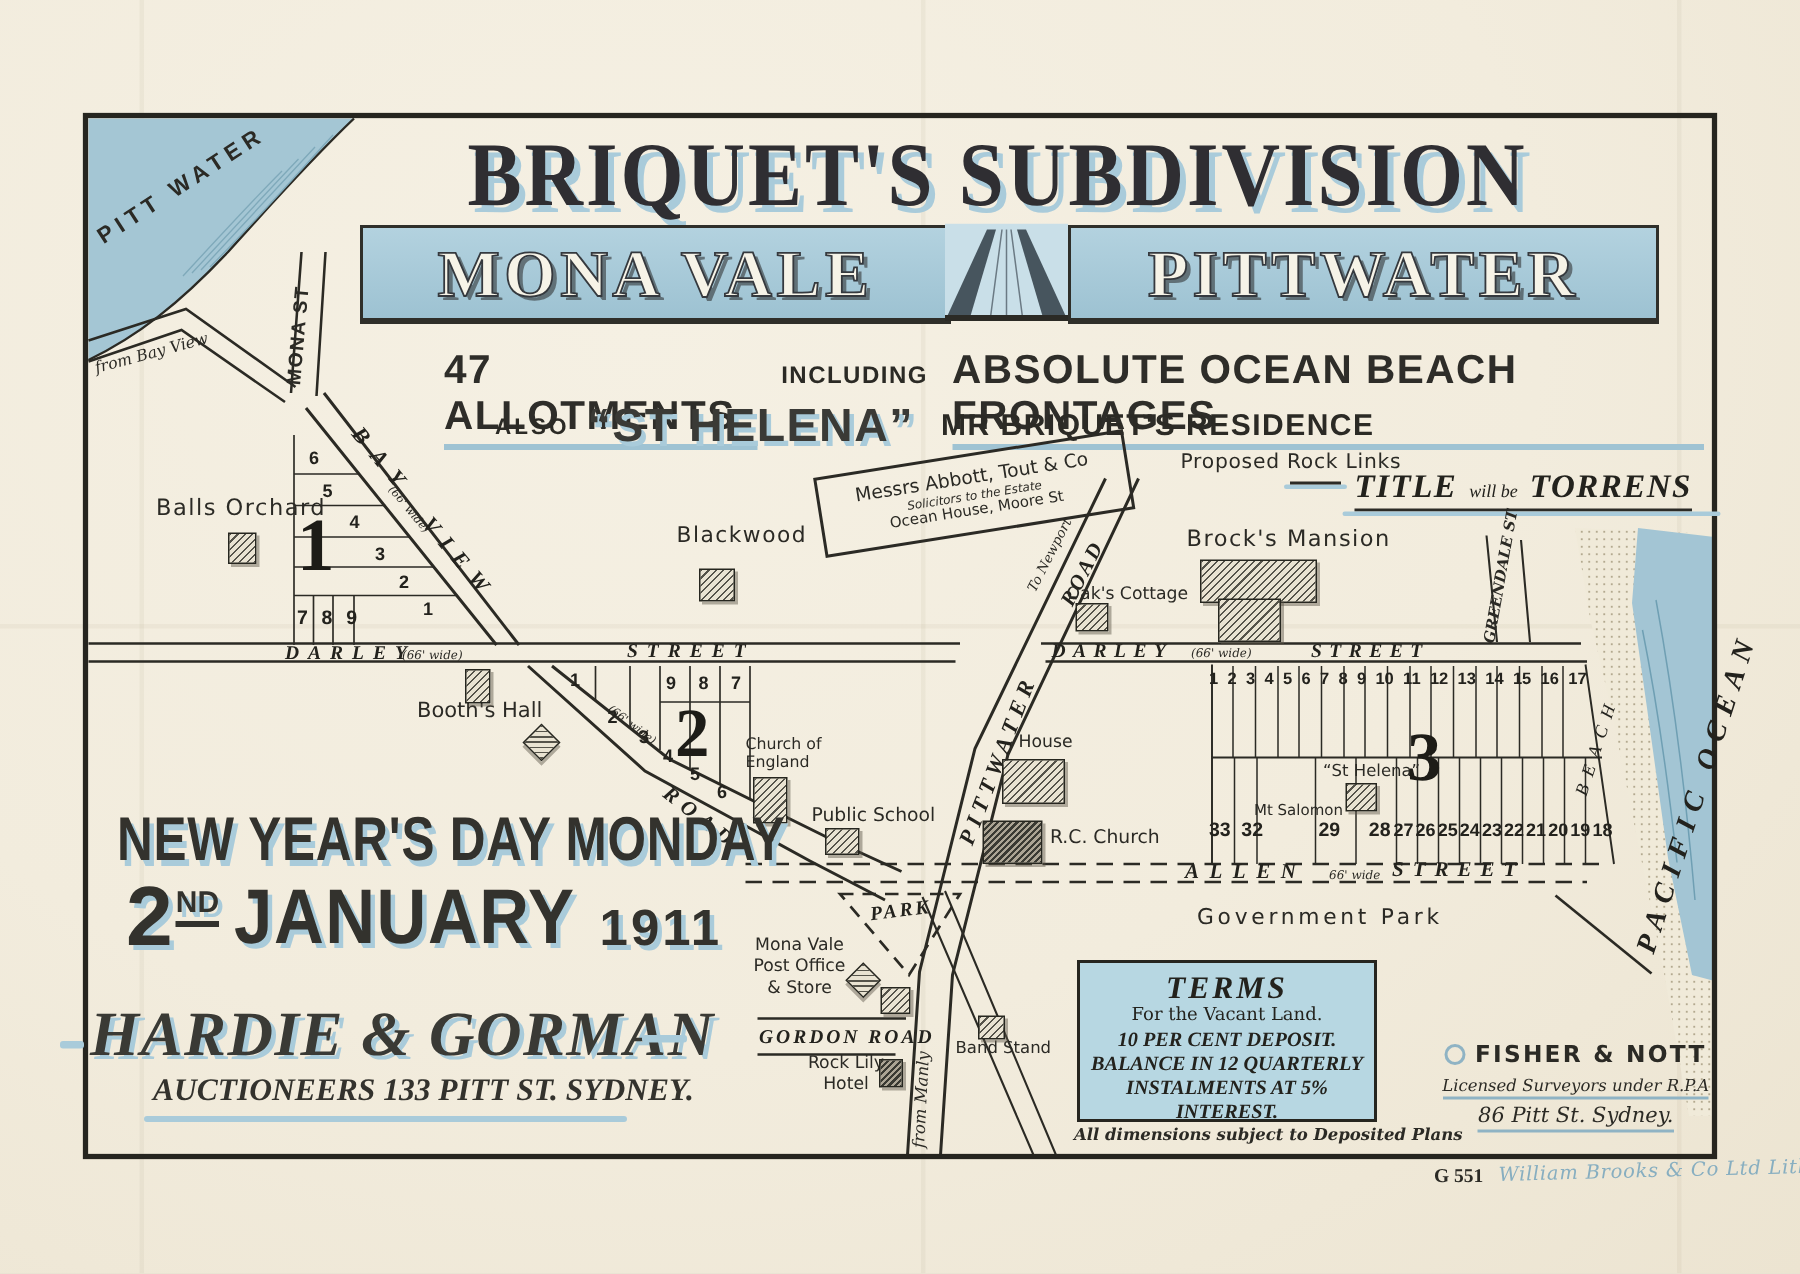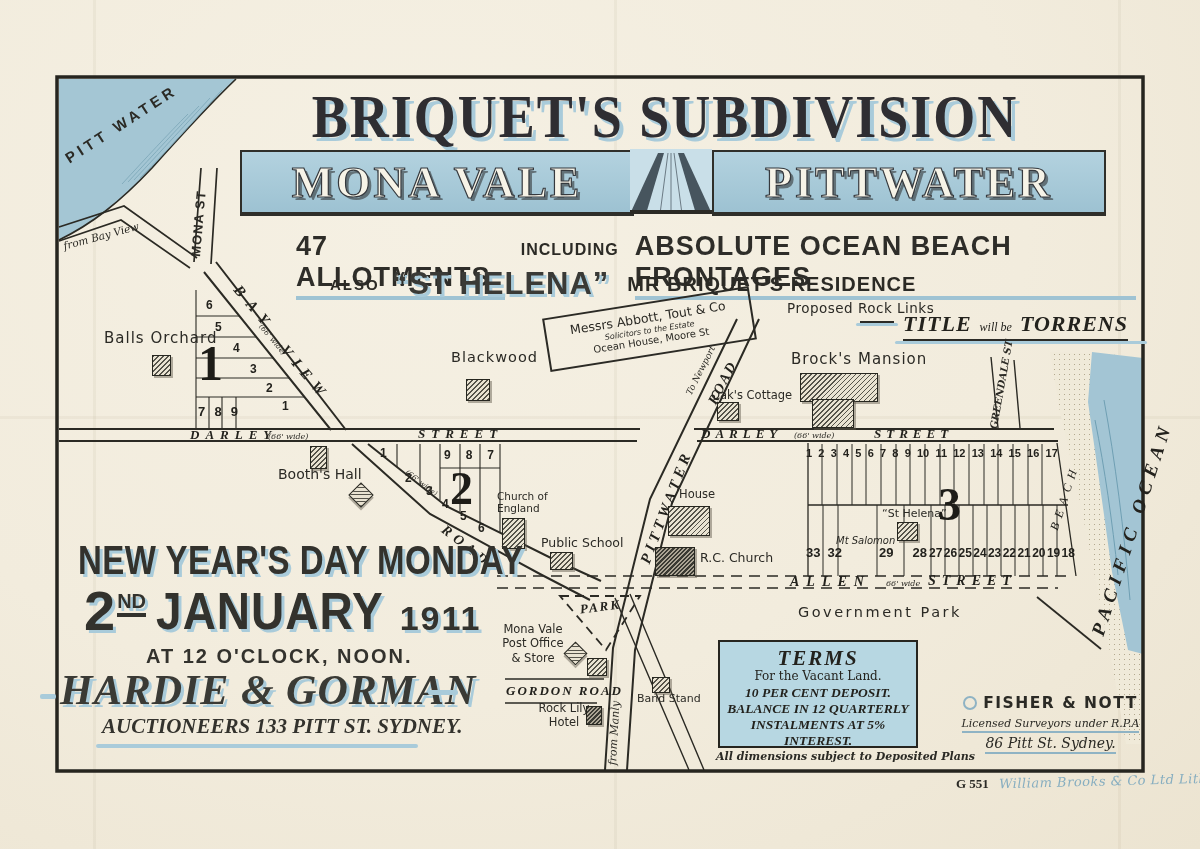--- a/index.html
+++ b/index.html
@@ -158,21 +158,21 @@
   <div class="lbl hand" style="left:497px;top:491px;font-size:10.5px;">
     <span>Church of</span><br>
     <span>England</span>
   </div>
   <div class="lbl hand" style="left:541px;top:536px;font-size:12.5px;">Public School</div>
   <div class="lbl hand" style="left:711px;top:389px;font-size:11.5px;">Oak's Cottage</div>
   <div class="lbl hand" style="left:791px;top:351px;font-size:15px;letter-spacing:1px;">Brock's Mansion</div>
   <div class="lbl hand" style="left:679px;top:488px;font-size:11.5px;">House</div>
   <div class="lbl hand" style="left:700px;top:551px;font-size:12.5px;">R.C. Church</div>
   <div class="lbl hand" style="left:882px;top:508px;font-size:11px;">“St Helena”</div>
-  <div class="lbl hand" style="left:836px;top:535px;font-size:10px;font-style:italic;">Mt Salomon</div>
+  <div class="lbl hand" style="left:836px;top:535px;font-size:10px;">Mt Salomon</div>
   <div class="lbl hand" style="left:498px;top:622px;width:70px;text-align:center;font-size:11.5px;line-height:1.25;">
     <span>Mona Vale</span><br>
     <span>Post Office</span><br>
     <span>&amp; Store</span>
   </div>
   <div class="lbl hand" style="left:637px;top:693px;font-size:11px;">Band Stand</div>
   <div class="lbl hand" style="left:538px;top:702px;width:52px;text-align:center;font-size:11.5px;line-height:1.2;">
     <span>Rock Lily</span><br>
     <span>Hotel</span>
   </div>
@@ -264,21 +264,20 @@
       <span>18</span>
     </div>
 
   <div class="lbl shadowed" style="left:78px;top:536px;font:bold 33px 'Liberation Sans',sans-serif;letter-spacing:0.5px;color:#33322d;transform:scaleY(1.25);transform-origin:left top;">NEW YEAR'S DAY MONDAY</div>
   <div class="abs" style="left:84px;top:578px;display:flex;align-items:baseline;color:#33322d;">
     <span class="shadowed" style="font:bold 56px 'Liberation Sans',sans-serif;">2</span>
     <span class="shadowed" style="font:bold 20px 'Liberation Sans',sans-serif;position:relative;top:-22px;border-bottom:4px solid #33322d;margin:0 10px 0 2px;">ND</span>
     <span class="shadowed" style="font:bold 46px 'Liberation Sans',sans-serif;letter-spacing:1px;transform:scaleY(1.12);transform-origin:left bottom;">JANUARY</span>
     <span class="shadowed" style="font:bold 34px 'Liberation Sans',sans-serif;margin-left:16px;letter-spacing:2px;">1911</span>
   </div>
-  <div class="lbl" style="left:146px;top:645px;font:bold 20px 'Liberation Sans',sans-serif;letter-spacing:2px;color:#33322d;">AT 12 O'CLOCK, NOON.</div>
   <div class="lbl shadowed" style="left:60px;top:666px;font:bold italic 42px 'Liberation Serif',serif;letter-spacing:1px;color:#3a3a35;">HARDIE &amp; GORMAN</div>
   <div class="bluebar" style="left:40px;top:694px;width:16px;height:5px;"></div>
   <div class="bluebar" style="left:428px;top:690px;width:30px;height:5px;"></div>
   <div class="lbl" style="left:102px;top:714px;font:bold italic 21px 'Liberation Serif',serif;color:#33322d;">AUCTIONEERS 133 PITT ST. SYDNEY.</div>
   <div class="bluebar" style="left:96px;top:744px;width:322px;height:4px;"></div>
 
   <div class="abs" style="left:718px;top:640px;width:196px;height:104px;background:#b7d7e2;border:2.5px solid #26251f;text-align:center;color:#23221d;">
     <div class="st" style="font-size:21px;letter-spacing:2px;margin-top:4px;">TERMS</div>
     <div style="font:12px 'DejaVu Serif',serif;margin-top:-2px;">For the Vacant Land.</div>
     <div class="st" style="font-size:13.5px;margin-top:2px;">10 PER CENT DEPOSIT.</div>

